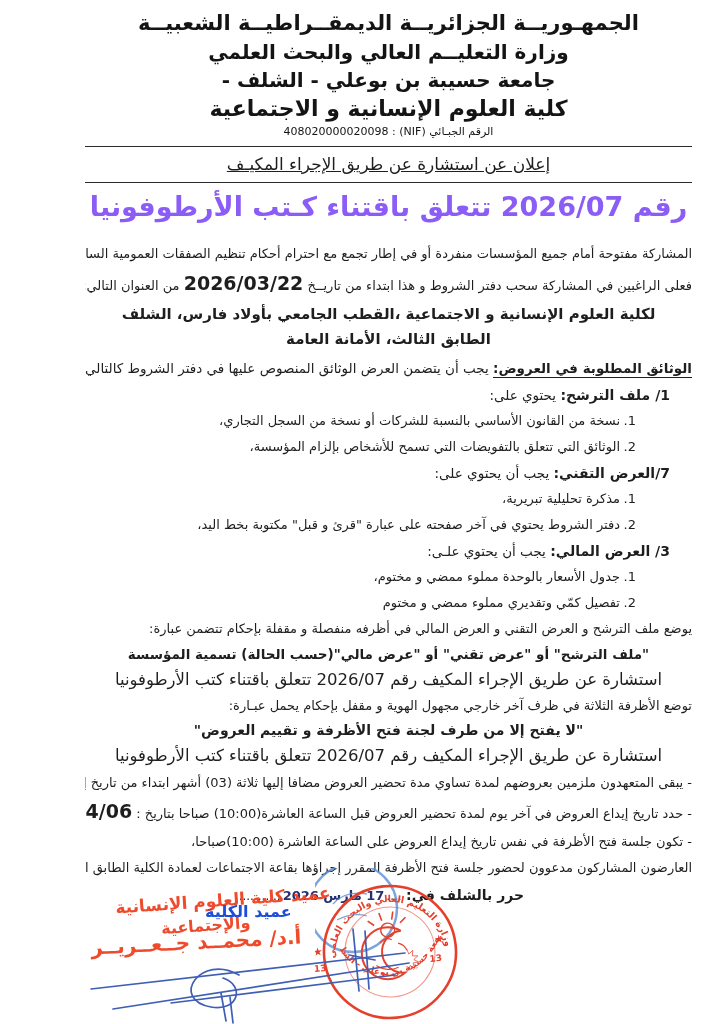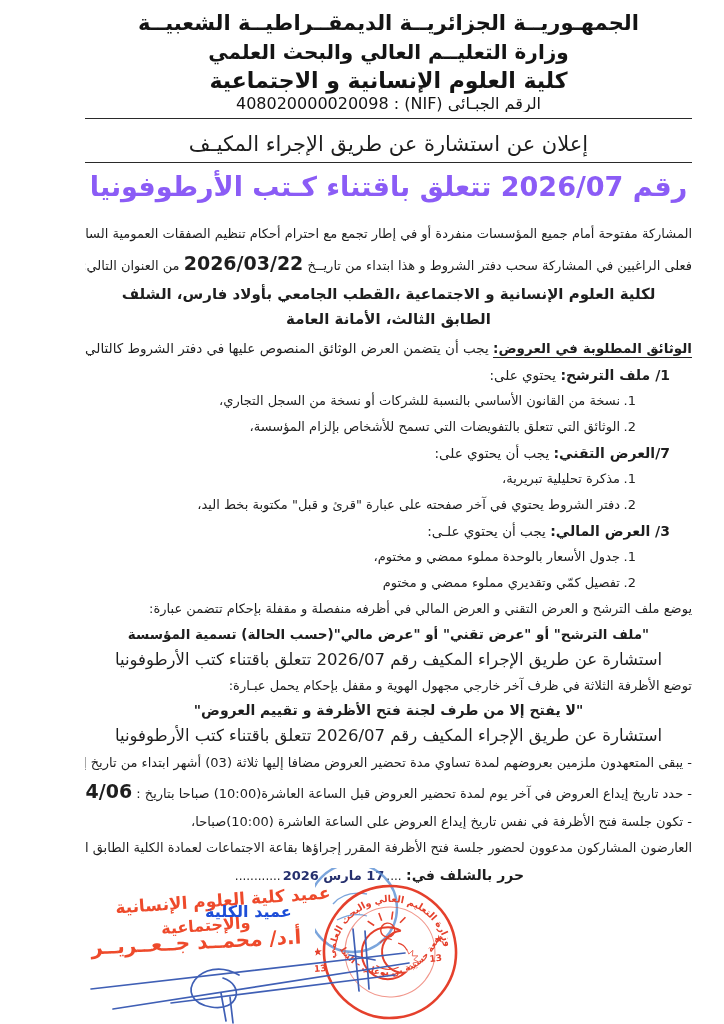--- a/index.html
+++ b/index.html
@@ -6,24 +6,24 @@
   body{width:724px;height:1024px;font-family:"DejaVu Sans",sans-serif;color:#1e1e1e;}
   .page{position:relative;width:671px;height:1024px;overflow:hidden;direction:rtl;background:#fff;}
   .content{padding:8px 32px 0 32px;}
   .c{text-align:center;}
   .nw{white-space:nowrap;overflow:hidden;}
   .letterhead div{font-weight:bold;color:#141414;}
   .h-rep{font-size:21px;line-height:30px;}
   .h-min{font-size:20px;line-height:28px;}
   .h-uni{font-size:20px;line-height:28px;}
   .h-fac{font-size:22px;line-height:30px;}
-  .nif{font-size:16px;line-height:16px;font-weight:normal !important;color:#222;}
+  .nif{font-size:11px;line-height:16px;font-weight:normal !important;color:#222;}
   .rule{border:0;border-top:1.3px solid #2a2a2a;margin:6px 0 0 0;}
   .rule2{border:0;border-top:1.3px solid #2a2a2a;margin:5px 0 0 0;}
-  .announce{font-size:21px;line-height:26px;margin-top:12px;}
+  .announce{font-size:17px;line-height:26px;margin-top:4px;text-decoration:underline;}
   .doc-title{font-size:27px;line-height:40px;font-weight:bold;margin-top:4px;color:#8b5cf6;}
   .body-line{font-size:13px;line-height:26px;text-align:right;}
   .p1{margin-top:14px;}
   .p2{line-height:32px;}
   .inline-date{font-size:19px;font-weight:bold;}
   .addr{font-size:15px;font-weight:bold;line-height:24px;}
   .docs-head{font-size:13.5px;line-height:27px;margin-top:4px;}
   .u-bold{font-weight:bold;border-bottom:1.6px solid #1e1e1e;padding-bottom:1px;}
   .sec-head{font-size:13.5px;line-height:26px;padding-right:22px;}
   .sec-head b{font-size:14px;}
@@ -52,20 +52,21 @@
 </style>
 </head>
 <body>
 
 <div class="page">
   <div class="content">
 
     <div class="letterhead c">
       <div class="h-rep nw">الجمهـوريــة الجزائريــة الديمقــراطيــة الشعبيــة</div>
       <div class="h-min nw">وزارة التعليــم العالي والبحث العلمي</div>
+      <div class="h-uni nw">جامعة حسيبة بن بوعلي - الشلف -</div>
       <div class="h-fac nw">كلية العلوم الإنسانية و الاجتماعية</div>
       <div class="nif nw"><span>الرقم الجبـائي (NIF) :</span> <span>408020000020098</span></div>
     </div>
 
     <hr class="rule">
     <div class="announce c nw">إعلان عن استشارة عن طريق الإجراء المكيـف</div>
     <hr class="rule2">
 
     <div class="doc-title c nw">رقم 2026/07 تتعلق باقتناء كـتب الأرطوفونيا</div>
 

